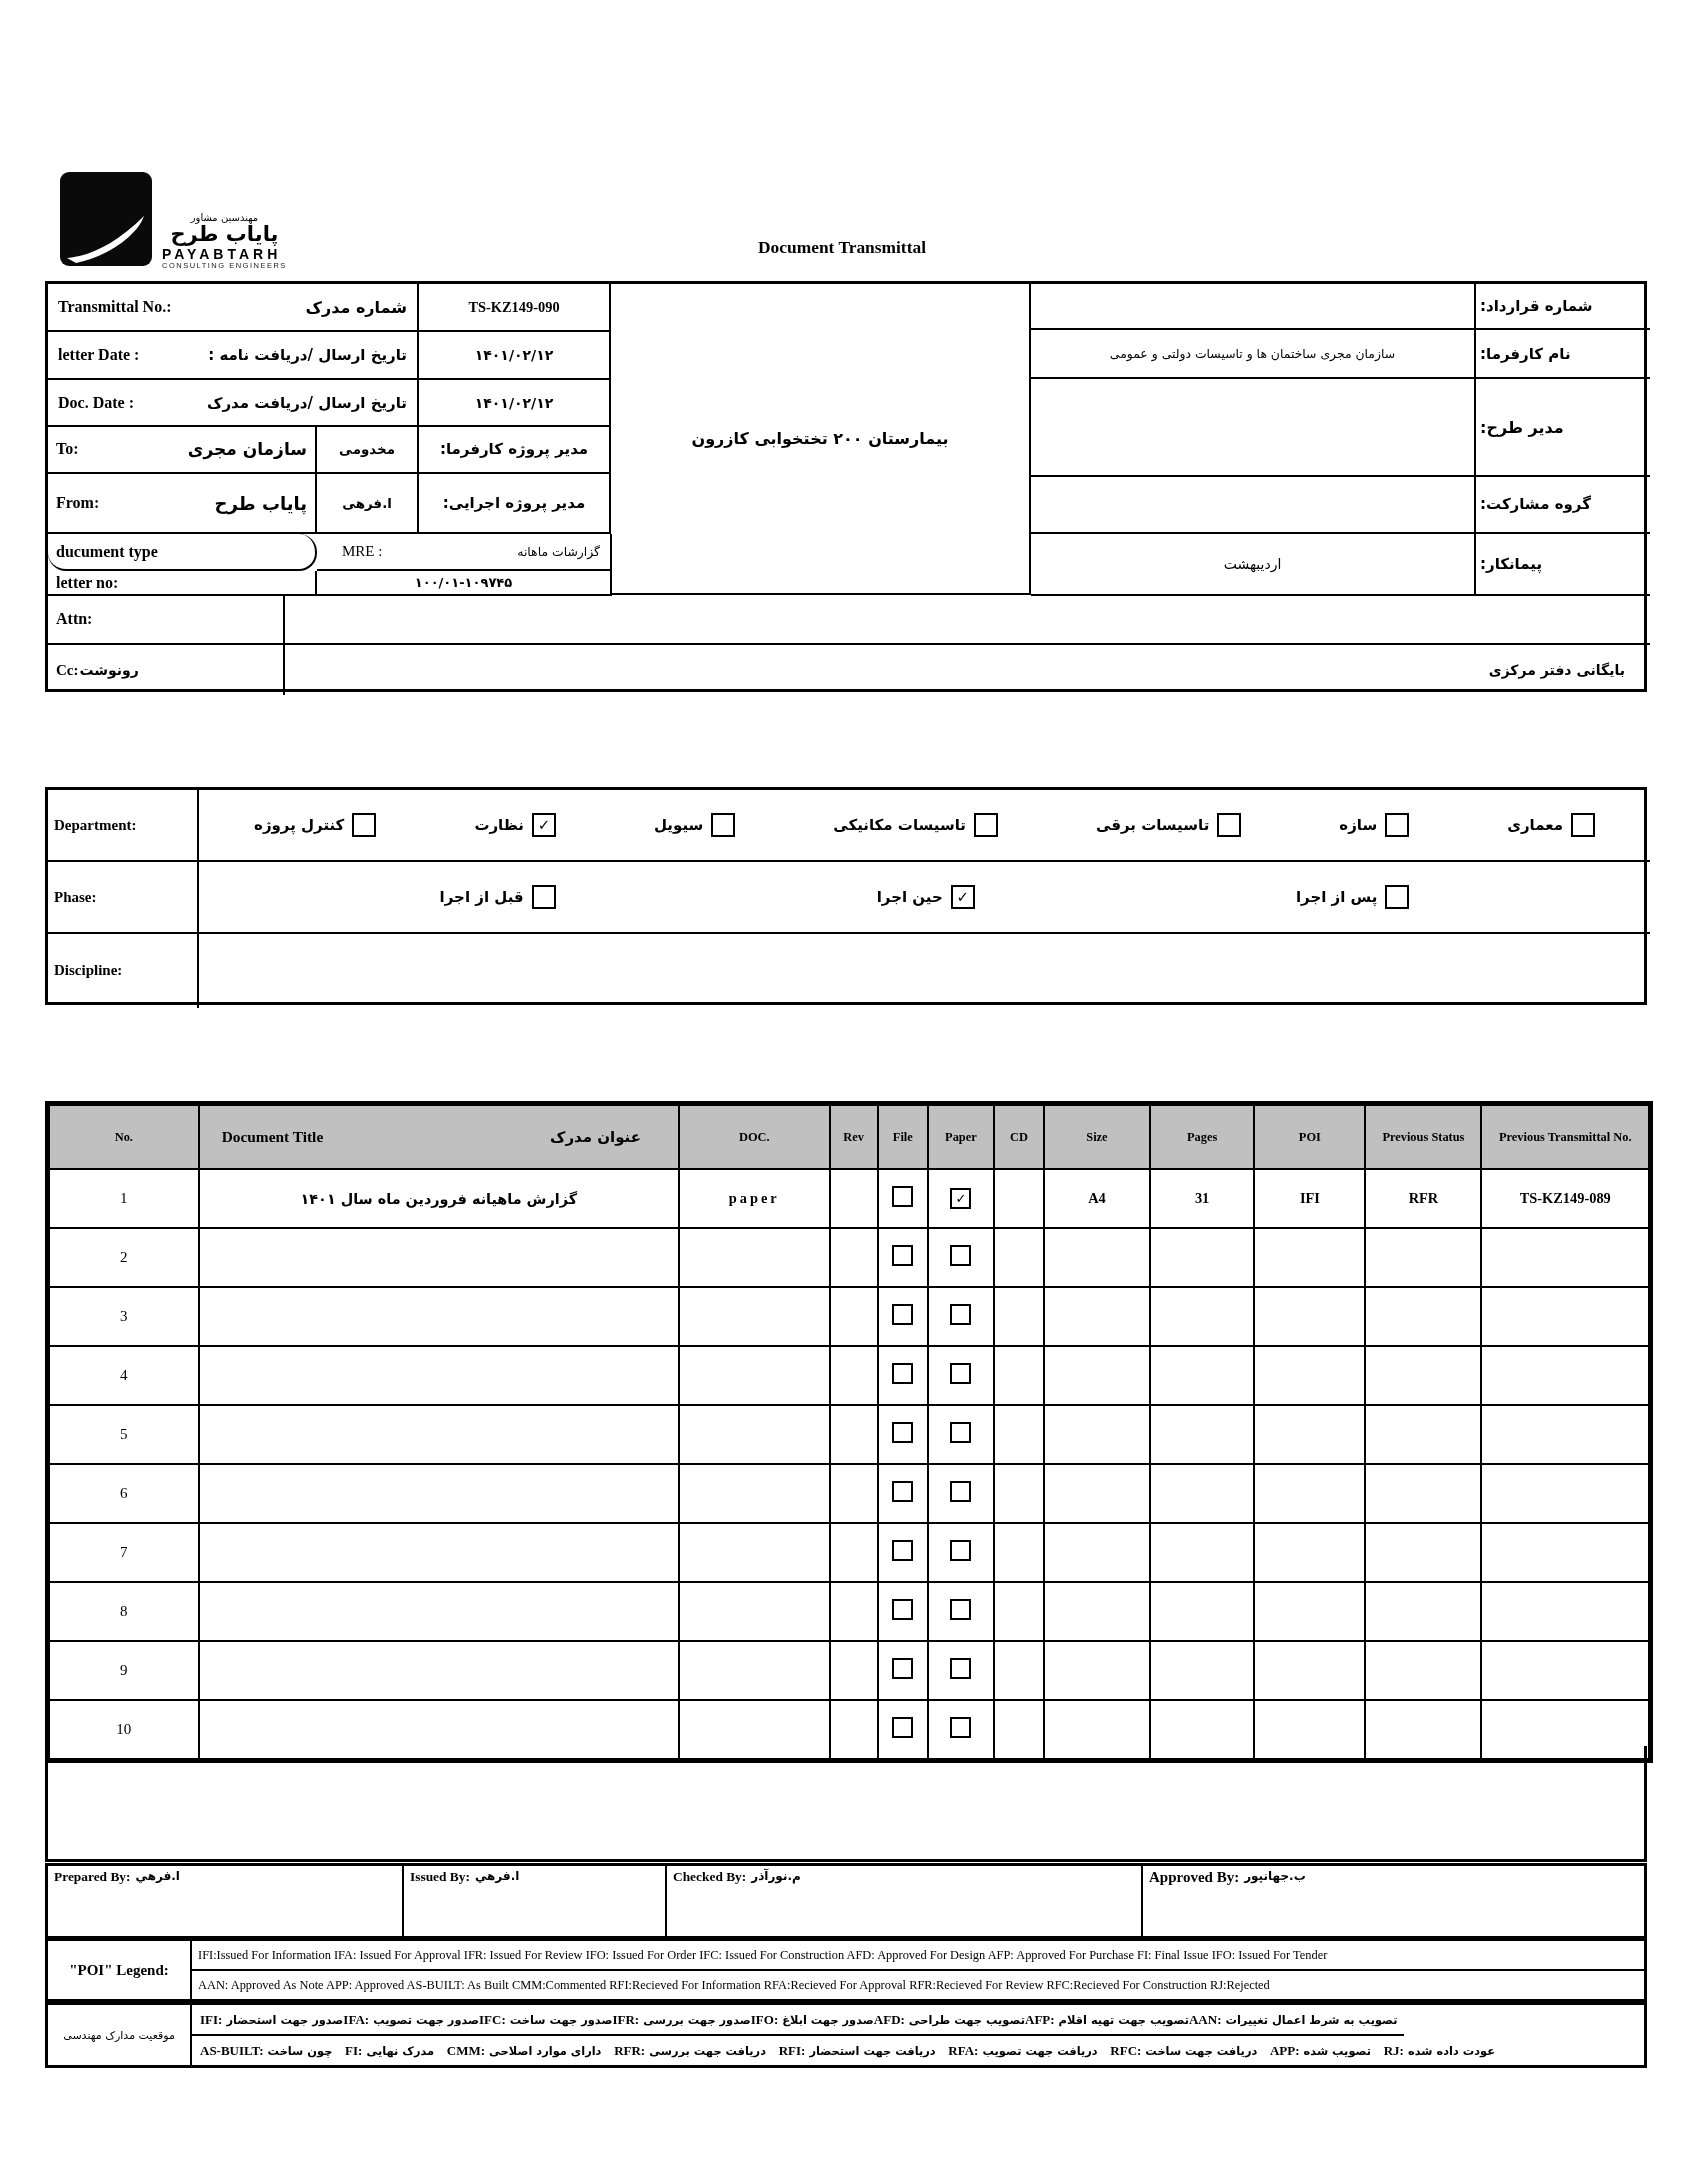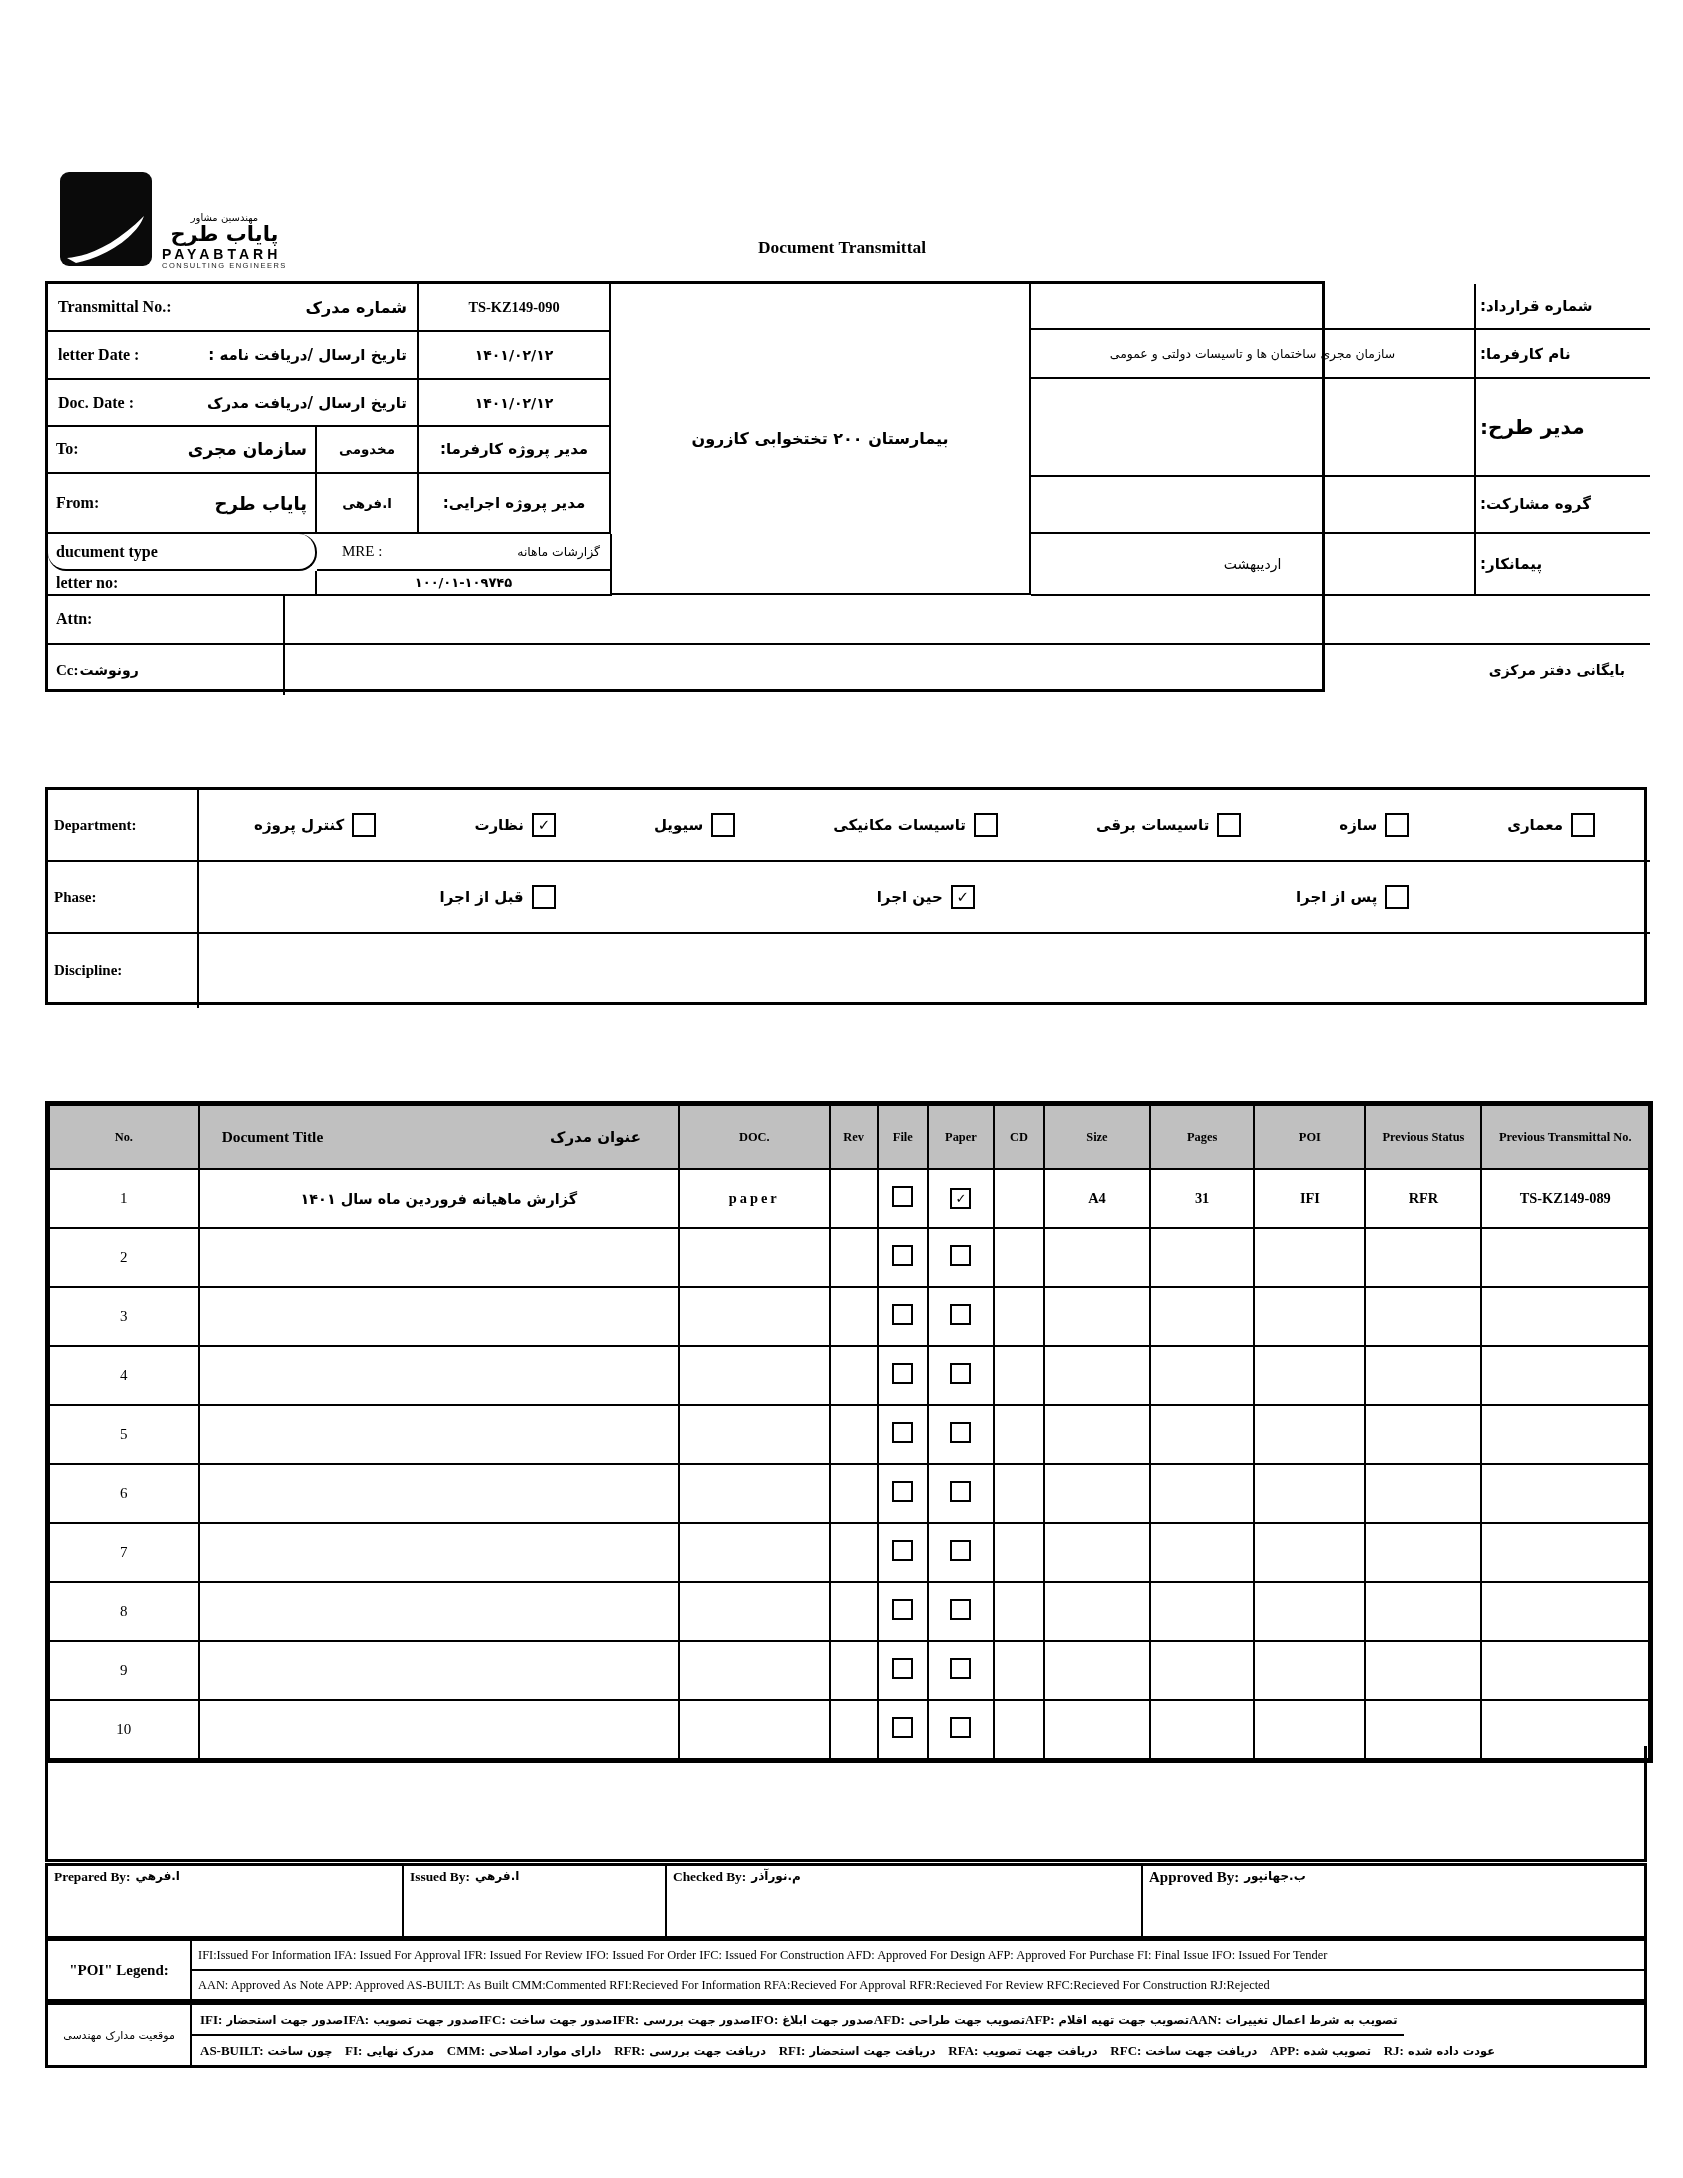--- a/index.html
+++ b/index.html
@@ -59,21 +59,21 @@
   </span>
   <span class="logo-text">
     <span class="lt-fa-small">مهندسین مشاور</span>
     <span class="lt-fa-big">پایاب طرح</span>
     <span class="lt-latin">PAYABTARH</span>
     <span class="lt-sub">CONSULTING ENGINEERS</span>
   </span>
 </div>
 <div class="page-title">Document Transmittal</div>
 
-<div class="sect" style="left:45px;top:281px;width:1280px;height:411px;">
+<div class="sect" style="left:45px;top:281px;width:1602px;height:411px;">
 
   <div class="cell rowflex" style="left:0;top:0;width:371px;height:48px;padding:0 10px;">
     <span class="en">Transmittal No.:</span>
     <span class="fa-b" style="font-size:16px;">شماره مدرک</span>
   </div>
   <div class="cell ctr val" style="left:371px;top:0;width:192px;height:48px;">TS-KZ149-090</div>
 
   <div class="cell rowflex" style="left:0;top:48px;width:371px;height:48px;padding:0 10px;">
     <span class="en">letter Date  :</span>
     <span class="fa-b" style="font-size:15px;">تاریخ ارسال /دریافت نامه :</span>
@@ -116,21 +116,21 @@
   <div class="cell ctr fa-b" style="left:563px;top:0;width:420px;height:311px;font-size:16px;">بیمارستان ۲۰۰ تختخوابی کازرون</div>
 
   <div class="cell" style="left:983px;top:0;width:445px;height:46px;"></div>
   <div class="cell ctr fa-b" style="left:983px;top:46px;width:445px;height:49px;font-size:12.4px;font-weight:normal;">سازمان مجری ساختمان ها و تاسیسات دولتی و عمومی</div>
   <div class="cell" style="left:983px;top:95px;width:445px;height:98px;"></div>
   <div class="cell" style="left:983px;top:192px;width:445px;height:58px;"></div>
   <div class="cell ctr fa-b" style="left:983px;top:250px;width:445px;height:62px;font-size:14px;font-weight:normal;">اردیبهشت</div>
 
   <div class="cell nbr fa-b" style="left:1428px;top:0;width:174px;height:46px;display:flex;align-items:center;justify-content:flex-end;padding:0 4px;font-size:15px;">شماره قرارداد:</div>
   <div class="cell nbr fa-b" style="left:1428px;top:46px;width:174px;height:49px;display:flex;align-items:center;justify-content:flex-end;padding:0 4px;font-size:15px;">نام کارفرما:</div>
-  <div class="cell nbr fa-b" style="left:1428px;top:95px;width:174px;height:98px;display:flex;align-items:center;justify-content:flex-end;padding:0 4px;font-size:20px;">مدیر طرح:</div>
+  <div class="cell nbr fa-b" style="left:1428px;top:95px;width:174px;height:98px;display:flex;align-items:center;justify-content:flex-end;padding:0 4px;font-size:16px;">مدیر طرح:</div>
   <div class="cell nbr fa-b" style="left:1428px;top:192px;width:174px;height:58px;display:flex;align-items:center;justify-content:flex-end;padding:0 4px;font-size:15px;">گروه مشارکت:</div>
   <div class="cell nbr fa-b" style="left:1428px;top:250px;width:174px;height:62px;display:flex;align-items:center;justify-content:flex-end;padding:0 4px;font-size:15px;">پیمانکار:</div>
 
   <div class="cell" style="left:0;top:311px;width:237px;height:50px;display:flex;align-items:center;padding:0 8px;">
     <span class="en">Attn:</span>
   </div>
   <div class="cell nbr" style="left:237px;top:311px;width:1365px;height:50px;"></div>
   <div class="cell nbb" style="left:0;top:361px;width:237px;height:50px;display:flex;align-items:center;padding:0 8px;gap:1px;">
     <span class="en" style="font-size:15px;">Cc:</span>
     <span class="fa-b" style="font-size:14px;">رونوشت</span>

